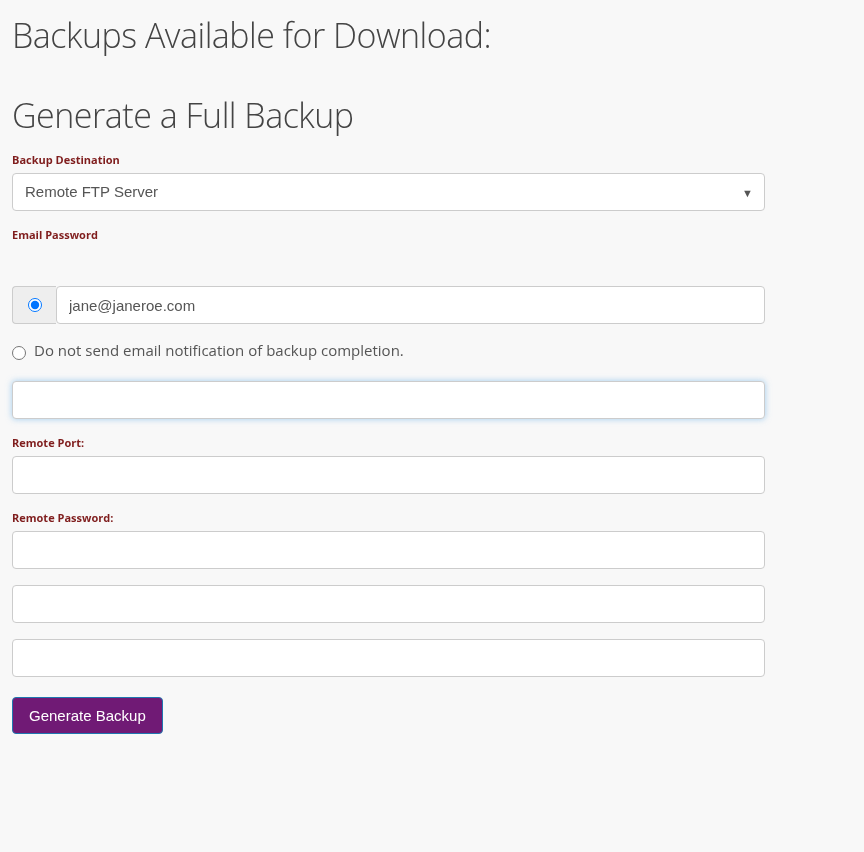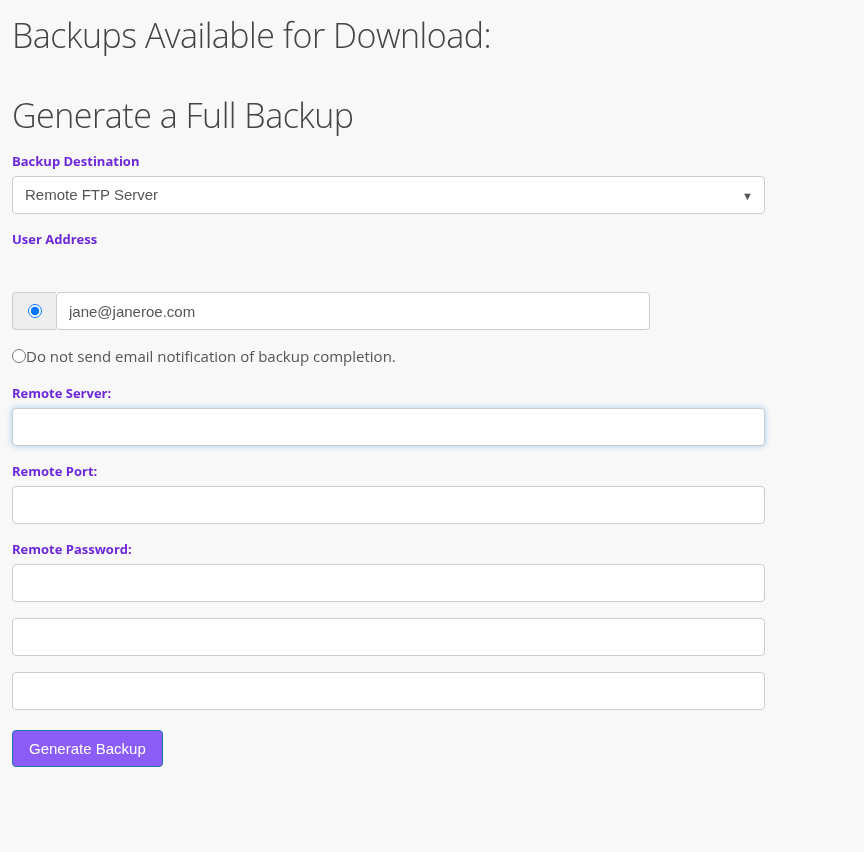--- a/index.html
+++ b/index.html
@@ -26,22 +26,22 @@
     h2 {
       font-size: 34px;
       margin-bottom: 14px;
     }
     .form-group {
       margin-bottom: 16px;
     }
     label.fld {
       display: block;
       font-weight: 700;
-      font-size: 13px;
-      color: #6d28d9;
+      font-size: 11px;
+      color: #7f1d1d;
       margin-bottom: 6px;
     }
     select.form-control,
     input[type="text"].form-control,
     input[type="password"].form-control {
       width: 753px;
       height: 38px;
       padding: 6px 12px;
       font-size: 15px;
       line-height: 1.5;
@@ -69,55 +69,56 @@
       color: #555;
       font-size: 11px;
     }
     .form-control.focused {
       border-color: #66afe9;
       box-shadow: 0 0 6px rgba(102,175,233,0.6);
       outline: none;
     }
     .input-group {
       display: flex;
-      width: 638px;
+      width: 753px;
       margin-top: 44px;
     }
     .input-group-addon {
       display: flex;
       align-items: center;
       justify-content: center;
       width: 44px;
       background: #eeeeee;
       border: 1px solid #ccc;
       border-right: 0;
       border-radius: 4px 0 0 4px;
     }
     .input-group .form-control {
       flex: 1;
       border-radius: 0 4px 4px 0;
       width: auto;
     }
     .radio-inline {
       display: inline-flex;
-      align-items: center;
+      align-items: flex-end;
+      gap: 8px;
       font-size: 15px;
       color: #555;
       cursor: pointer;
     }
     input[type="radio"] {
       width: 14px;
       height: 14px;
       cursor: pointer;
     }
     .btn {
       display: inline-block;
       padding: 9px 16px;
       font-size: 15px;
-      background: #8b5cf6;
+      background: #701a75;
       color: #fff;
       border: 1px solid #1f77b0;
       border-radius: 4px;
       cursor: pointer;
     }
     .btn-row {
       margin-top: 20px;
     }
   </style>
 </head>
@@ -131,38 +132,37 @@
   <label class="fld">Backup Destination</label>
   <div class="select-wrap">
     <select class="form-control">
       <option>Remote FTP Server</option>
     </select>
     <span class="caret">▼</span>
   </div>
 </div>
 
 <div class="form-group">
-  <label class="fld">User Address</label>
+  <label class="fld">Email Password</label>
   <div class="input-group">
     <span class="input-group-addon">
       <input type="radio" name="email_notify" checked="" style="">
     </span>
     <input type="text" class="form-control" value="jane@janeroe.com" style="">
   </div>
 </div>
 
 <div class="form-group">
   <label class="radio-inline">
     <input type="radio" name="email_notify" style="">
     <span>Do not send email notification of backup completion.</span>
   </label>
 </div>
 
 <div class="form-group">
-  <label class="fld">Remote Server:</label>
   <input type="text" class="form-control focused" value="" style="">
 </div>
 
 <div class="form-group">
   <label class="fld">Remote Port:</label>
   <input type="text" class="form-control" value="" style="">
 </div>
 
 <div class="form-group">
   <label class="fld">Remote Password:</label>

